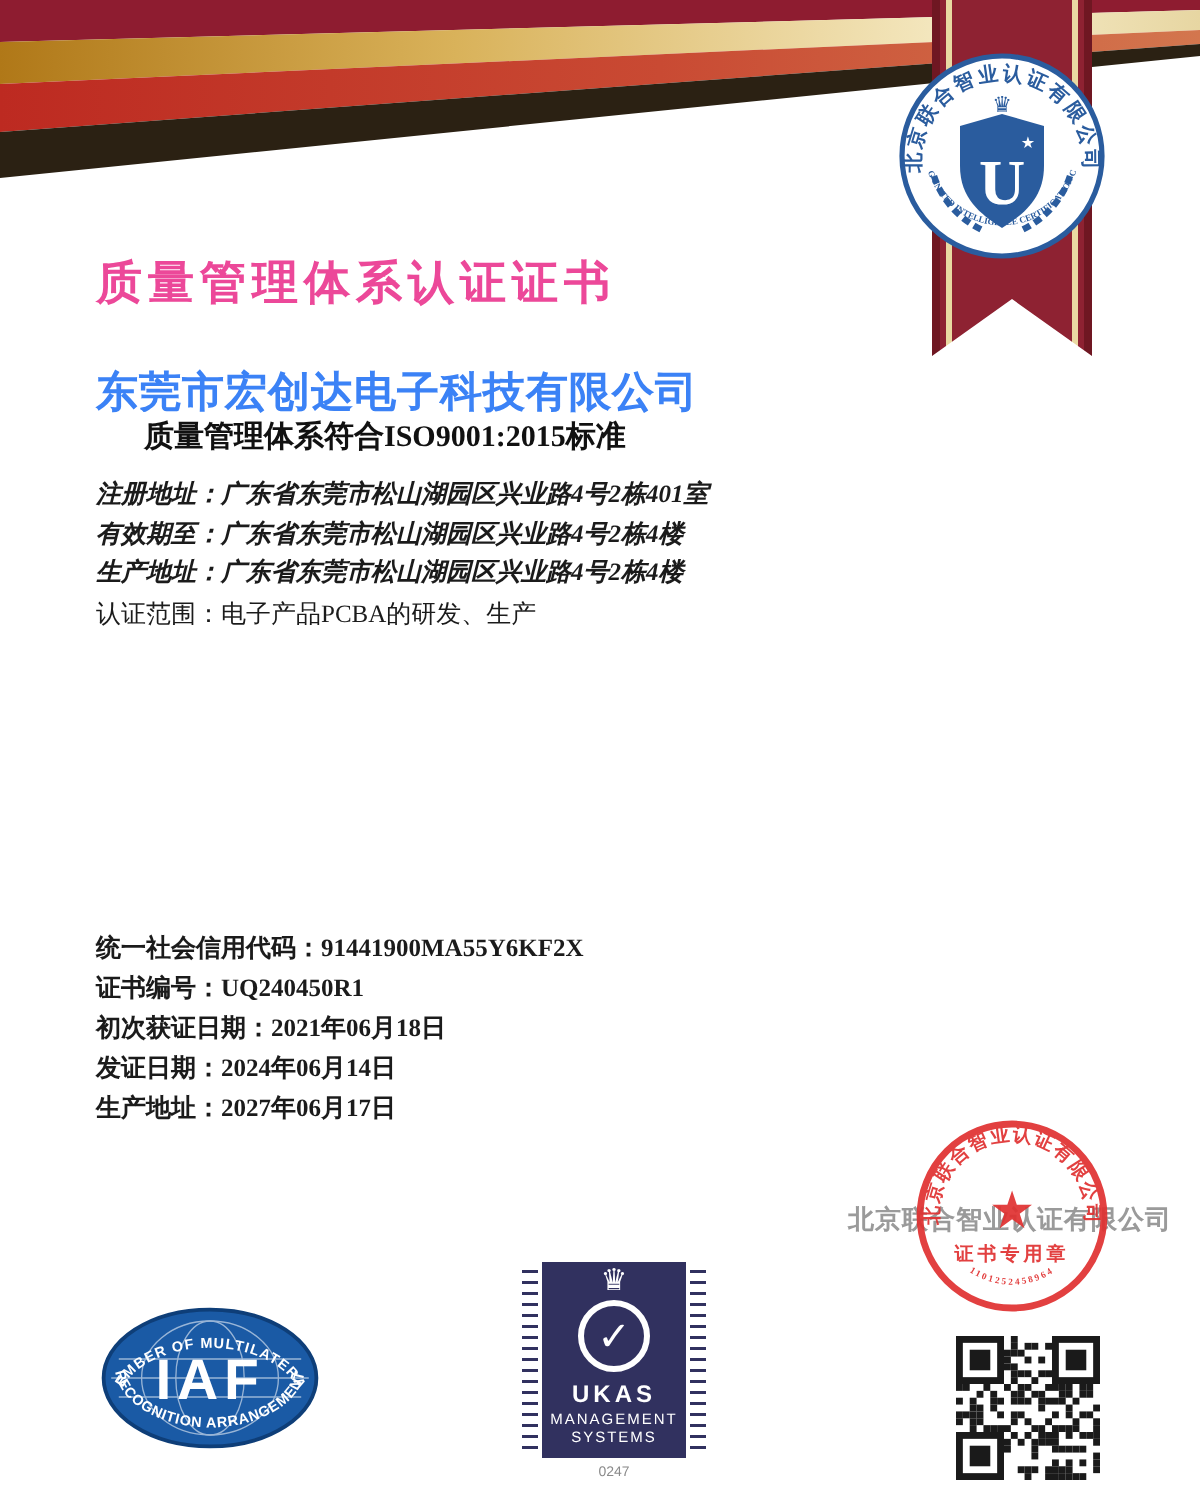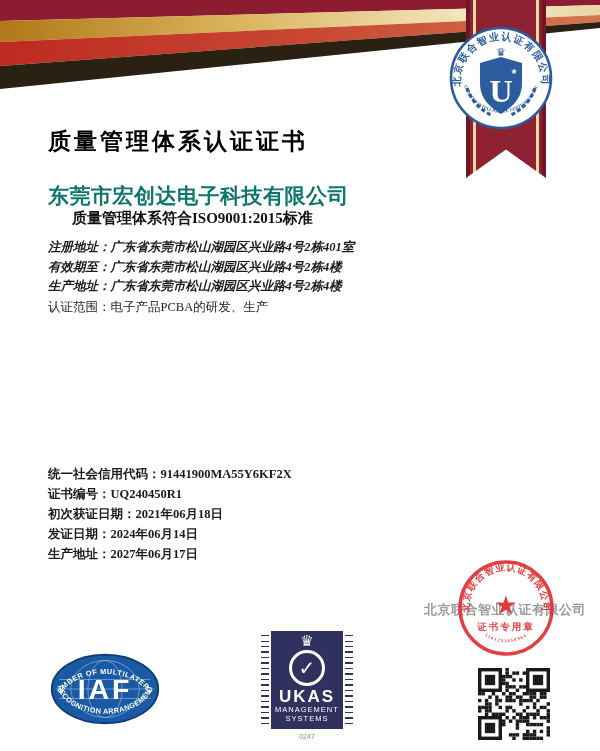--- a/index.html
+++ b/index.html
@@ -18,23 +18,23 @@
 
   
   .ribbon{position:absolute;left:466px;top:0;width:80px;height:178px;z-index:3;
     background:linear-gradient(90deg,#6f1722 0 4px,#8e2232 4px 7px,#ead9a2 7px 10px,
                #8e2232 10px 70px,#ead9a2 70px 73px,#8e2232 73px 76px,#6f1722 76px 80px);
     clip-path:polygon(0 0,100% 0,100% 100%,50% 84%,0 100%);}
   .badge{position:absolute;left:449px;top:26px;width:104px;height:104px;z-index:4;}
 
   
   .title{position:absolute;left:48px;top:126px;font-size:23px;font-weight:bold;
-         letter-spacing:3px;color:#000000;}
+         letter-spacing:3px;color:#ec4899;}
   .company{position:absolute;left:48px;top:182px;font-size:21px;font-weight:bold;
-           letter-spacing:0.5px;color:#0f766e;}
+           letter-spacing:0.5px;color:#3b82f6;}
   .standard{position:absolute;left:48px;top:209px;font-size:15px;font-weight:bold;color:#111;margin-left:24px;}
   .addr{position:absolute;left:48px;top:238px;font-size:12.5px;font-weight:600;line-height:19.5px;font-style:italic;}
   .scope{position:absolute;left:48px;top:299px;font-size:12.5px;font-weight:400;}
   .details{position:absolute;left:48px;top:464px;font-size:12.5px;font-weight:700;line-height:20px;}
 
   
   .issuer-name{position:absolute;left:424px;top:601px;font-size:13px;font-weight:bold;
                color:#9a9a9a;letter-spacing:0.5px;z-index:1;white-space:nowrap;}
   .seal{position:absolute;left:456px;top:558px;width:100px;height:100px;z-index:2;opacity:.92;}
 
@@ -43,21 +43,21 @@
   .ukas-wrap{position:absolute;left:254px;top:631px;width:106px;text-align:center;}
   .ukas-row{display:flex;justify-content:center;align-items:stretch;height:98px;}
   .ukas-ticks{width:8px;margin:4px 2px;
     background:repeating-linear-gradient(to bottom,#31315f 0 1.4px,transparent 1.4px 5.5px);}
   .ukas-box{width:72px;background:#31315f;color:#fff;display:flex;flex-direction:column;
             align-items:center;font-family:"Liberation Sans","DejaVu Sans",sans-serif;}
   .ukas-crown{font-size:15px;line-height:16px;margin-top:2px;color:#fff;}
   .ukas-circle{width:30px;height:30px;border:3px solid #fff;border-radius:50%;
                display:flex;align-items:center;justify-content:center;
                font-size:20px;font-weight:bold;margin:1px 0 2px;}
-  .ukas-name{font-size:17px;font-weight:bold;letter-spacing:2px;line-height:18px;}
+  .ukas-name{font-size:12px;font-weight:bold;letter-spacing:2px;line-height:18px;}
   .ukas-sub{font-size:7.5px;letter-spacing:1px;line-height:8.5px;}
   .ukas-number{font-size:7px;color:#8a8a8a;margin-top:4px;
                font-family:"Liberation Sans","DejaVu Sans",sans-serif;}
   .qr{position:absolute;left:478px;top:668px;width:72px;height:72px;}
 </style>
 </head>
 <body>
 
 <div class="page">
 

